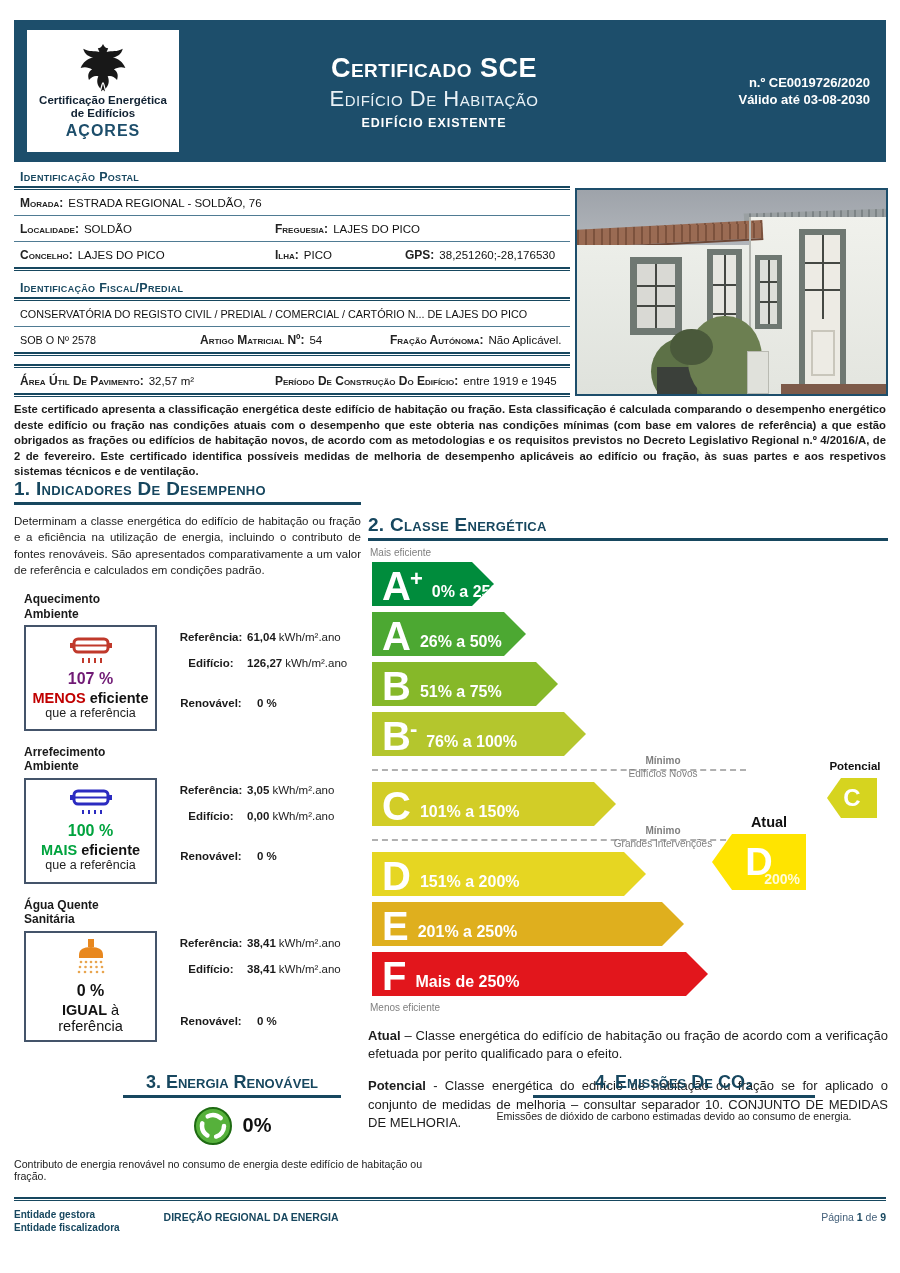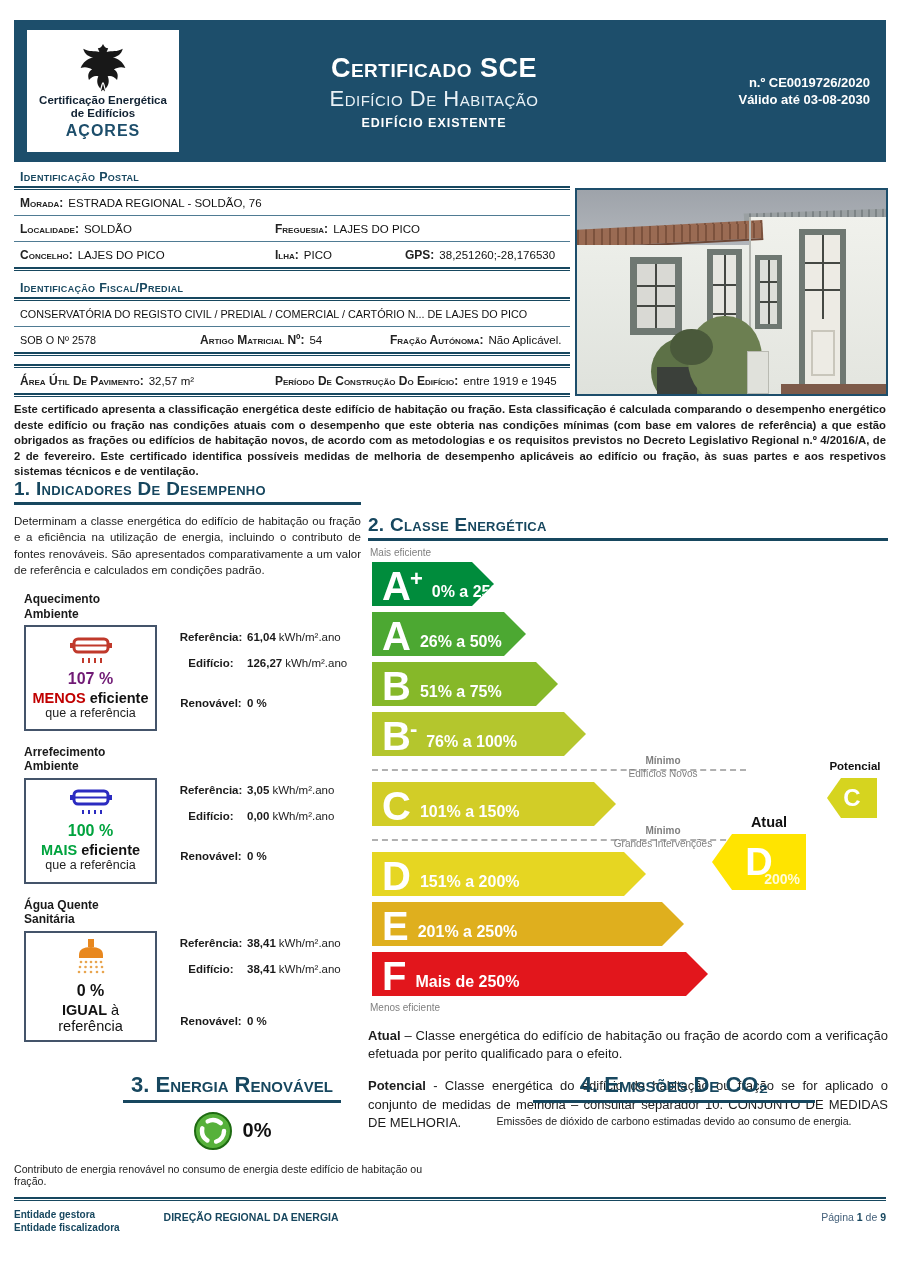--- a/index.html
+++ b/index.html
@@ -87,21 +87,21 @@
              align-items:center; justify-content:center; text-align:center; padding:6px 3px; }
   .ind-pct { font-size:16px; font-weight:bold; margin-top:3px; }
   .ind-word { font-size:14.5px; font-weight:bold; margin-top:2px; }
   .ind-word .rest { color:#111; }
   .ind-sub { font-size:12.5px; color:#222; }
   .ind-vals { margin-left:18px; padding-top:6px; display:flex; flex-direction:column; font-size:11.5px; }
   .vrow { display:flex; margin-bottom:14px;text-align:center; }
   .vrow .vlbl { font-weight:bold; width:72px; }
   .vrow .vnum { font-weight:bold; }
   .vrow .vunit { margin-left:3px; color:#222; }
-  .vrow.last { margin-top:14px; margin-bottom:0; }
+  .vrow.last { margin-top:14px; margin-bottom:0;gap:10px; }
   .ind-icon { width:46px; height:30px; }
 
   
   .s2 { position:absolute; left:368px; top:478px; width:520px;margin-top:36px; }
   .eff-note { font-size:10px; color:#7f7f7f; margin:6px 0 4px 2px; }
   .bars { position:relative; margin-left:4px; }
   .bar { height:44px; margin-bottom:6px; display:flex; align-items:flex-end; color:#fff;
          padding:0 0 3px 10px;
          clip-path:polygon(0 0, calc(100% - 22px) 0, 100% 50%, calc(100% - 22px) 100%, 0 100%); }
   .bar .letter { font-size:40px; font-weight:800; line-height:.82; letter-spacing:-1px; }
@@ -126,21 +126,21 @@
   .pot-arrow { position:absolute; left:455px; top:216px; width:50px; height:40px;
                clip-path:polygon(14px 0, 100% 0, 100% 100%, 14px 100%, 0 50%);
                display:flex; align-items:center; justify-content:center; }
   .pot-arrow .letter { font-size:24px; font-weight:800; color:#fff; }
   .note { margin-top:14px; font-size:13px; text-align:justify; line-height:1.4; color:#1c1c1c; }
   .note b { font-weight:bold; }
 
   
   .s3 { position:absolute; left:14px; top:1072px; width:436px; text-align:center; }
   .s4 { position:absolute; left:460px; top:1072px; width:428px; text-align:center; }
-  .s34-title { font-variant:small-caps; font-weight:bold; color:#17475f; font-size:22px; }
+  .s34-title { font-variant:small-caps; font-weight:bold; color:#17475f; font-size:18px; }
   .s34-rule { height:2.5px; background:#17475f; margin:2px auto 0; }
   .s34-row { display:flex; align-items:center; justify-content:center; gap:10px; margin-top:8px; }
   .ren-pct { font-size:20px; font-weight:800; color:#111; }
   .co2-num { font-size:23px; font-weight:800; color:#17475f; }
   .co2-unit { font-size:12px; font-weight:bold; color:#333; margin-left:2px; }
   .s34-desc { font-size:10.6px; color:#222; margin-top:12px; }
   .s3 .s34-desc { text-align:left; }
 
   
   .f-rule { position:absolute; left:14px; top:1197px; width:872px; height:4px;

